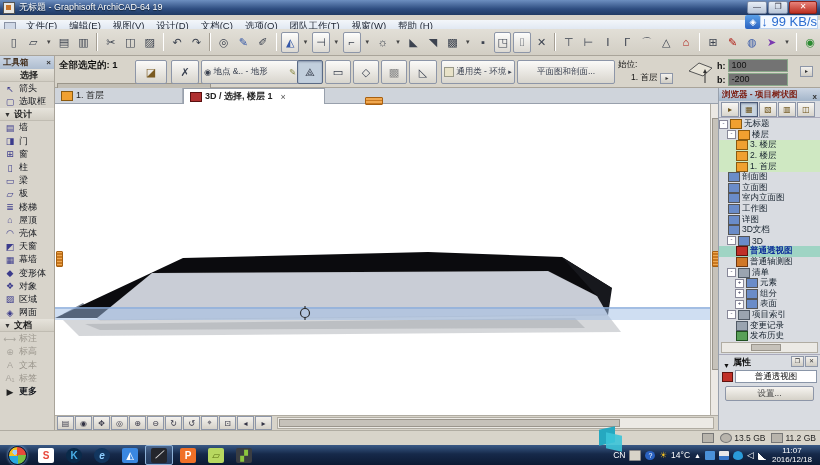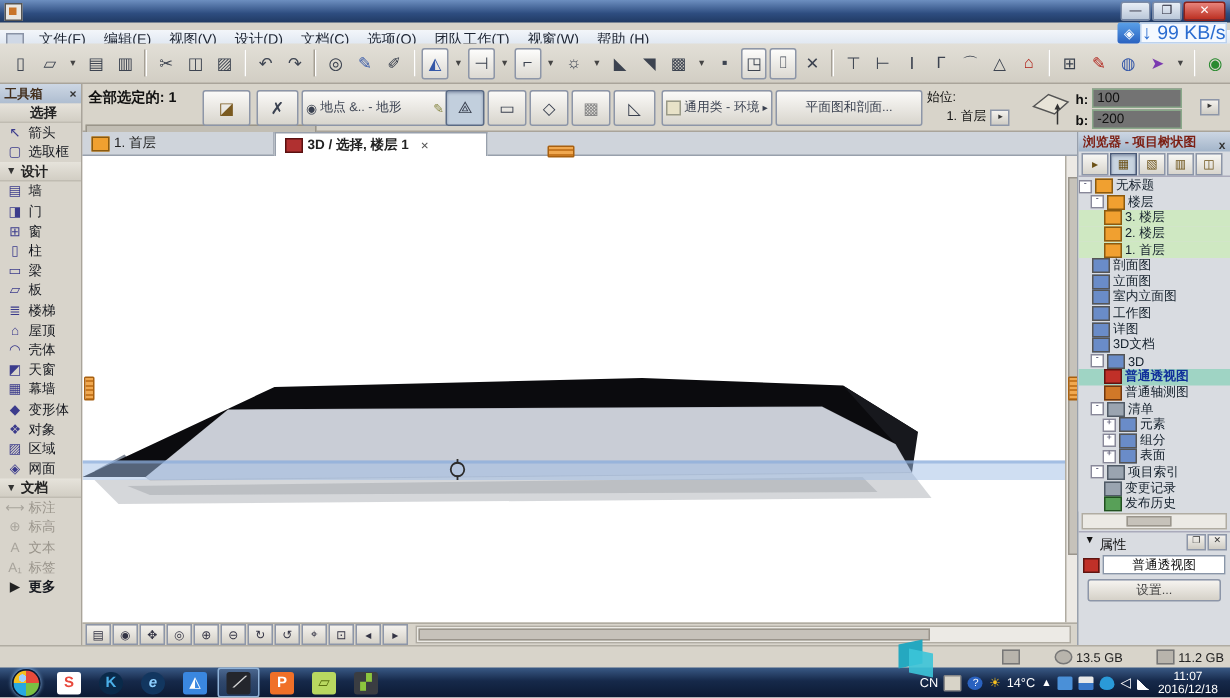--- a/index.html
+++ b/index.html
@@ -102,31 +102,31 @@
   .tico.gry{background:#9aa4b0;border-color:#505a66}
   .trow.hl{background:#cfe8c2}
   .trow.sel{background:#9fd4c4}
   .trow.sel .lbl{color:#10309a;font-weight:bold}
   #nav-hscroll{height:9px;background:#eceae5;border:1px solid #b0aca2;margin:1px 2px;position:relative}
   #nav-hscroll .thumb{position:absolute;left:30%;top:1px;height:5px;width:30%;background:#c6c2ba;border:1px solid #9a958c}
   .nav-minmax{position:absolute;right:2px;top:268px;display:flex;gap:1px}
   .mmbtn{width:11px;height:9px;border:1px solid #8d96a8;background:linear-gradient(#f4f2ee,#cfccc4);
      font-size:6px;line-height:8px;text-align:center;color:#333}
   #nav-props{border-top:1px solid #aab;padding-top:2px}
-  .prop-head{display:flex;align-items:flex-start;font-size:9px;font-weight:normal;padding-left:4px;height:12px}
+  .prop-head{display:flex;align-items:flex-end;font-size:9px;font-weight:bold;padding-left:4px;height:12px}
   .prop-head .tri{font-size:7px;margin-right:3px}
   .prop-row{display:flex;align-items:center;padding:1px 3px}
   .prop-row .pico{width:9px;height:8px;background:#c03028;border:1px solid #601410;margin-right:2px}
   .prop-field{flex:1;background:#fff;border:1px solid #8a96a8;font-size:8.5px;text-align:center;height:11px;line-height:11px}
   .prop-btn{margin:2px 6px;border:1px solid #8d96a8;background:linear-gradient(#f6f4f0,#d5d1c8);
      font-size:8.5px;text-align:center;height:13px;line-height:13px;border-radius:2px;color:#444}
   
   #statusbar{left:0;top:430px;width:820px;height:15px;background:#d8d4ca;border-top:1px solid #b0aca2;
      display:flex;align-items:center;box-sizing:border-box;padding:0 4px}
-  #statusbar .right{margin-left:auto;display:flex;align-items:center;gap:23px;font-size:8.5px;color:#222}
+  #statusbar .right{margin-left:auto;display:flex;align-items:center;gap:6px;font-size:8.5px;color:#222}
   .sico{width:10px;height:8px;background:#b8b4ac;border:1px solid #777}
   
   #taskbar{left:0;top:445px;width:820px;height:20px;
      background:linear-gradient(#3a5a86,#16294a 45%,#0c1a33);display:flex;align-items:center;color:#fff}
   #startorb{width:17px;height:17px;border-radius:50%;margin:0 5px 0 8px;
      background:radial-gradient(circle at 35% 30%,#9fd0ff 0 15%,transparent 16%),
        conic-gradient(#e84a3a 0 25%,#7ac043 0 50%,#28a8e0 0 75%,#f5c020 0);
      border:1px solid #0a1830;box-shadow:0 0 3px #9cf}
   .task{width:26px;height:18px;margin:0 1px;border-radius:2px;display:flex;align-items:center;justify-content:center}
   .task .tile{width:16px;height:15px;border-radius:2px;display:flex;align-items:center;justify-content:center;
@@ -141,20 +141,21 @@
   #wm-logo .a{position:absolute;left:3px;top:4px;width:16px;height:16px;background:#25a8c0;transform:skewY(-12deg)}
   #wm-logo .b{position:absolute;left:10px;top:10px;width:16px;height:16px;background:#3cc4d8;transform:skewY(12deg);opacity:.9}
   #wm-text{font-size:25px;font-style:italic;font-weight:bold;color:#2fb3c6;
      text-shadow:1px 1px 0 #fff,-1px -1px 0 #ffffffaa;letter-spacing:-1px}
 </style>
 </head>
 <body>
 
 <div id="titlebar" class="abs">
   <span class="appico"></span>
+  <span class="ttl">无标题 - Graphisoft ArchiCAD-64 19</span>
   <span class="winbtns">
     <span class="winbtn">—</span>
     <span class="winbtn">❐</span>
     <span class="winbtn close">✕</span>
   </span>
 </div>
 
 <div id="menubar" class="abs">
   <span class="mico"></span>
   <span class="menuitem">文件(F)</span>

